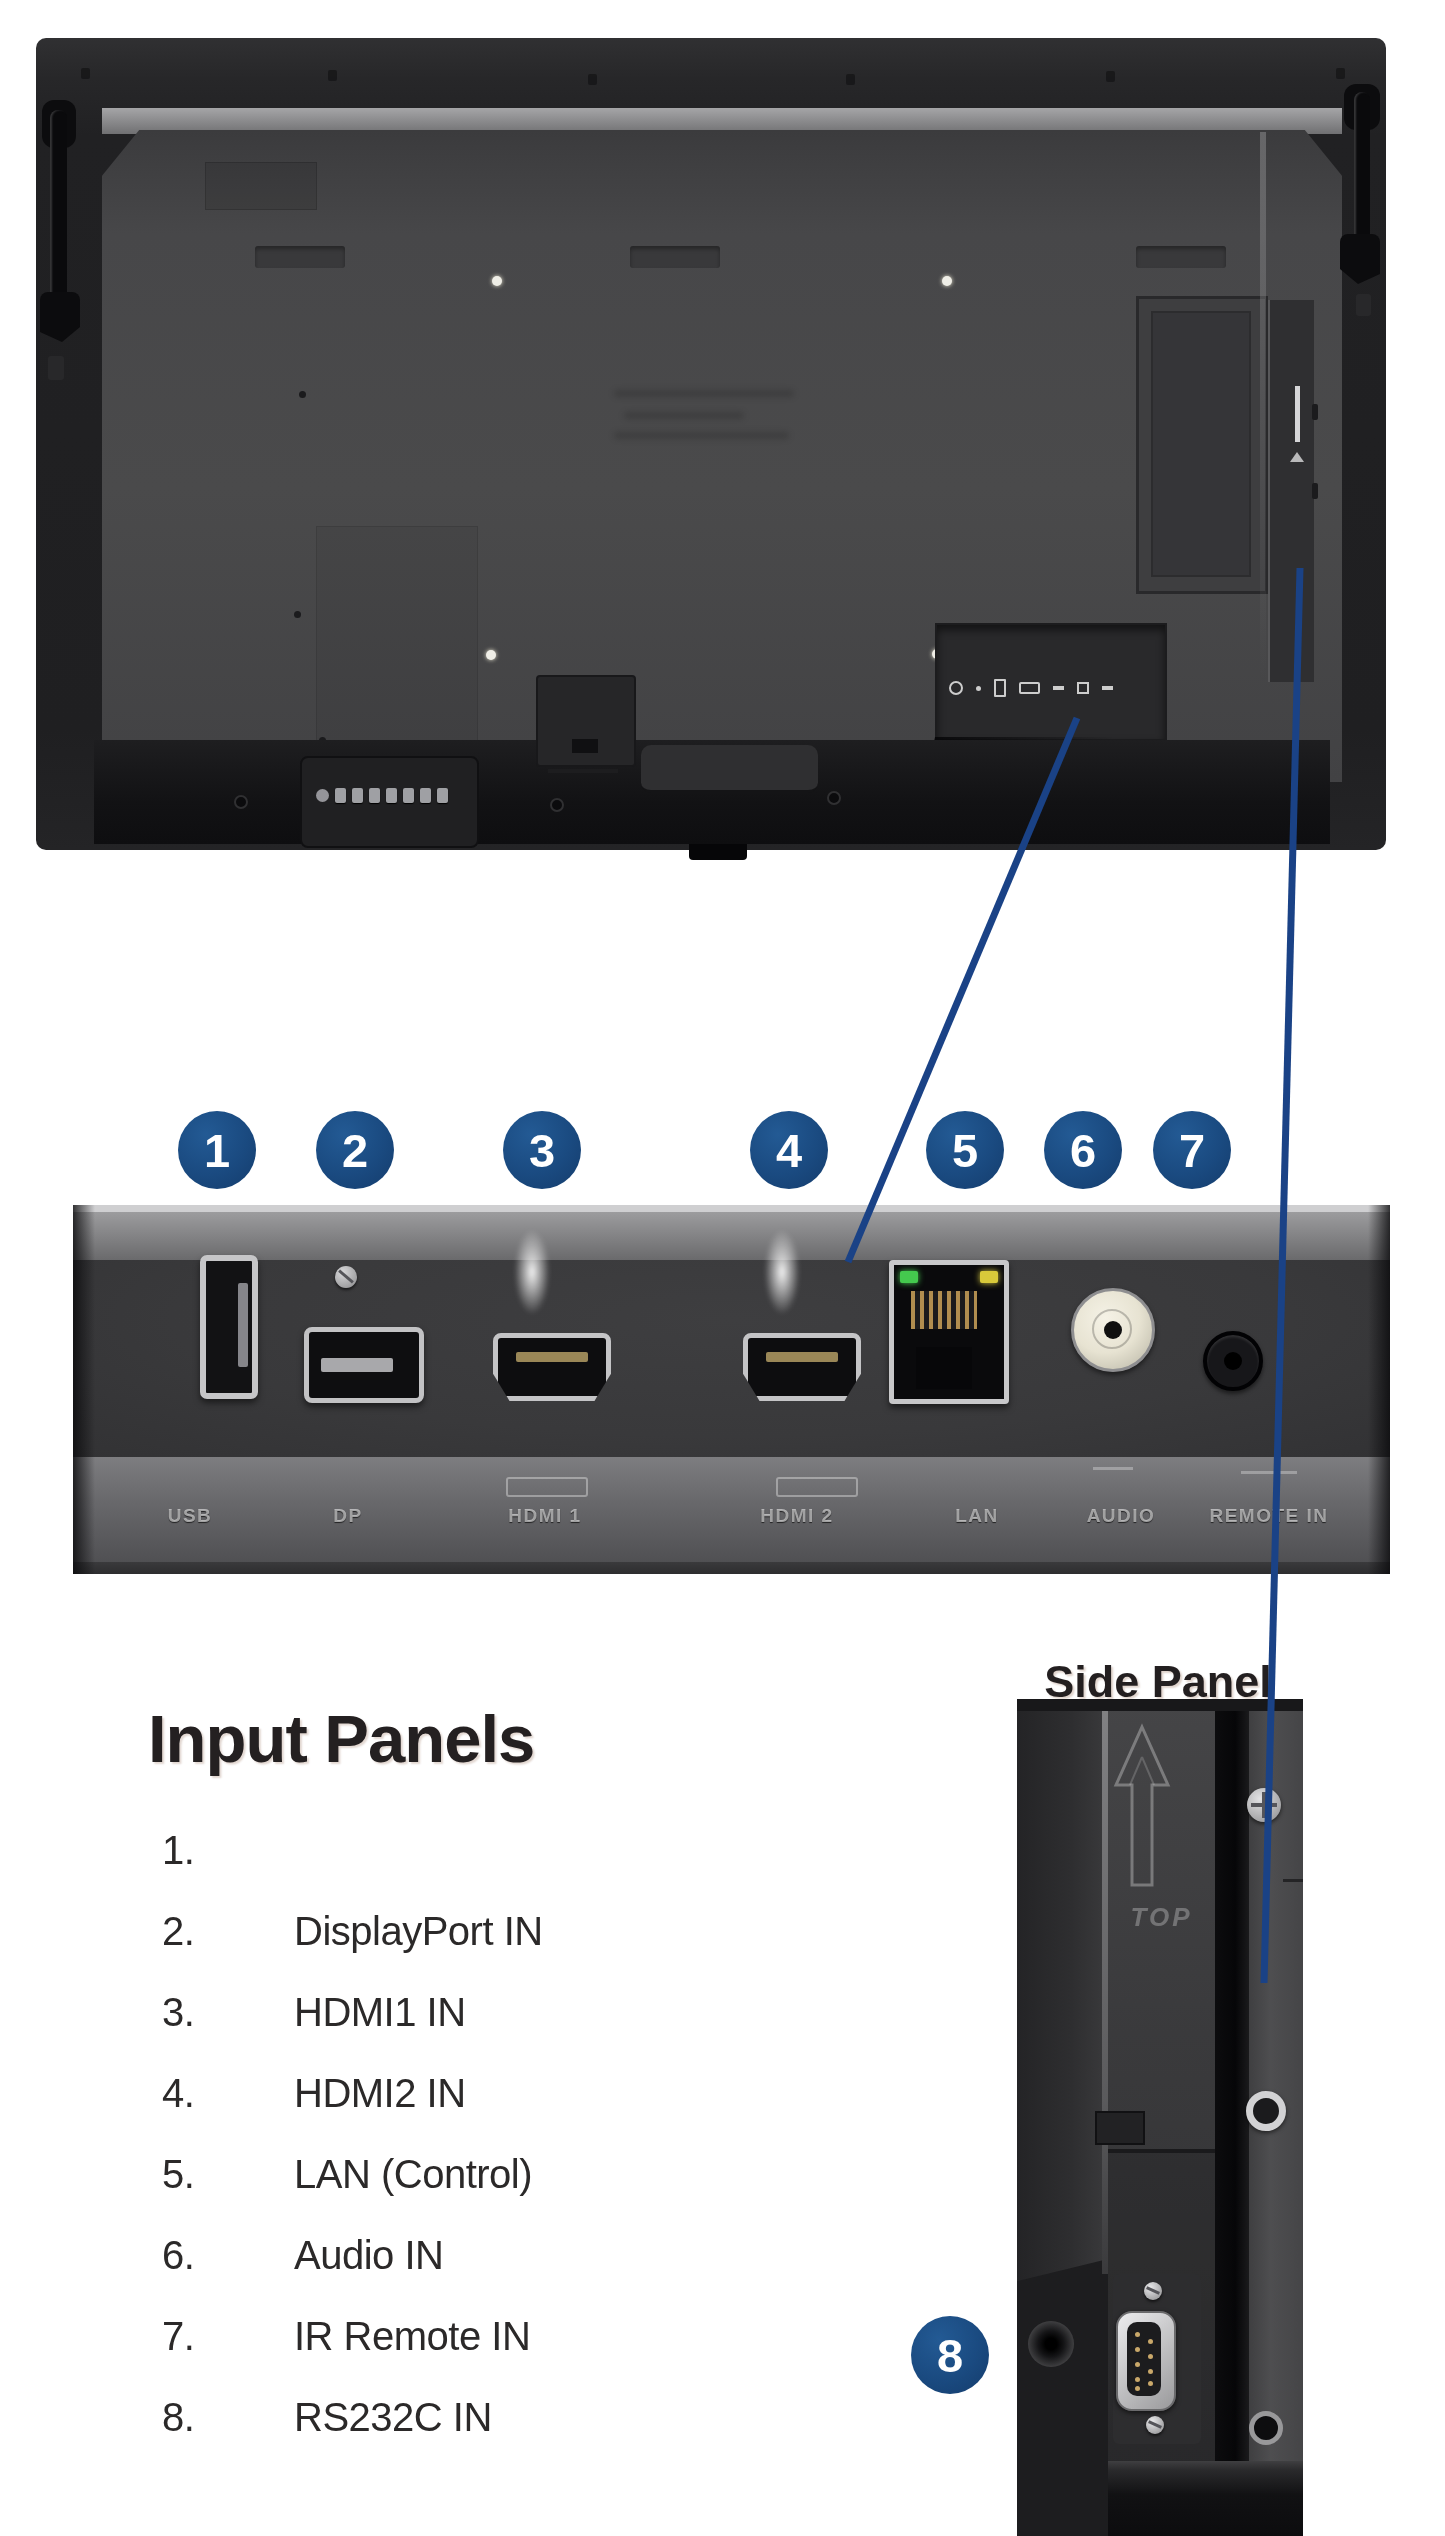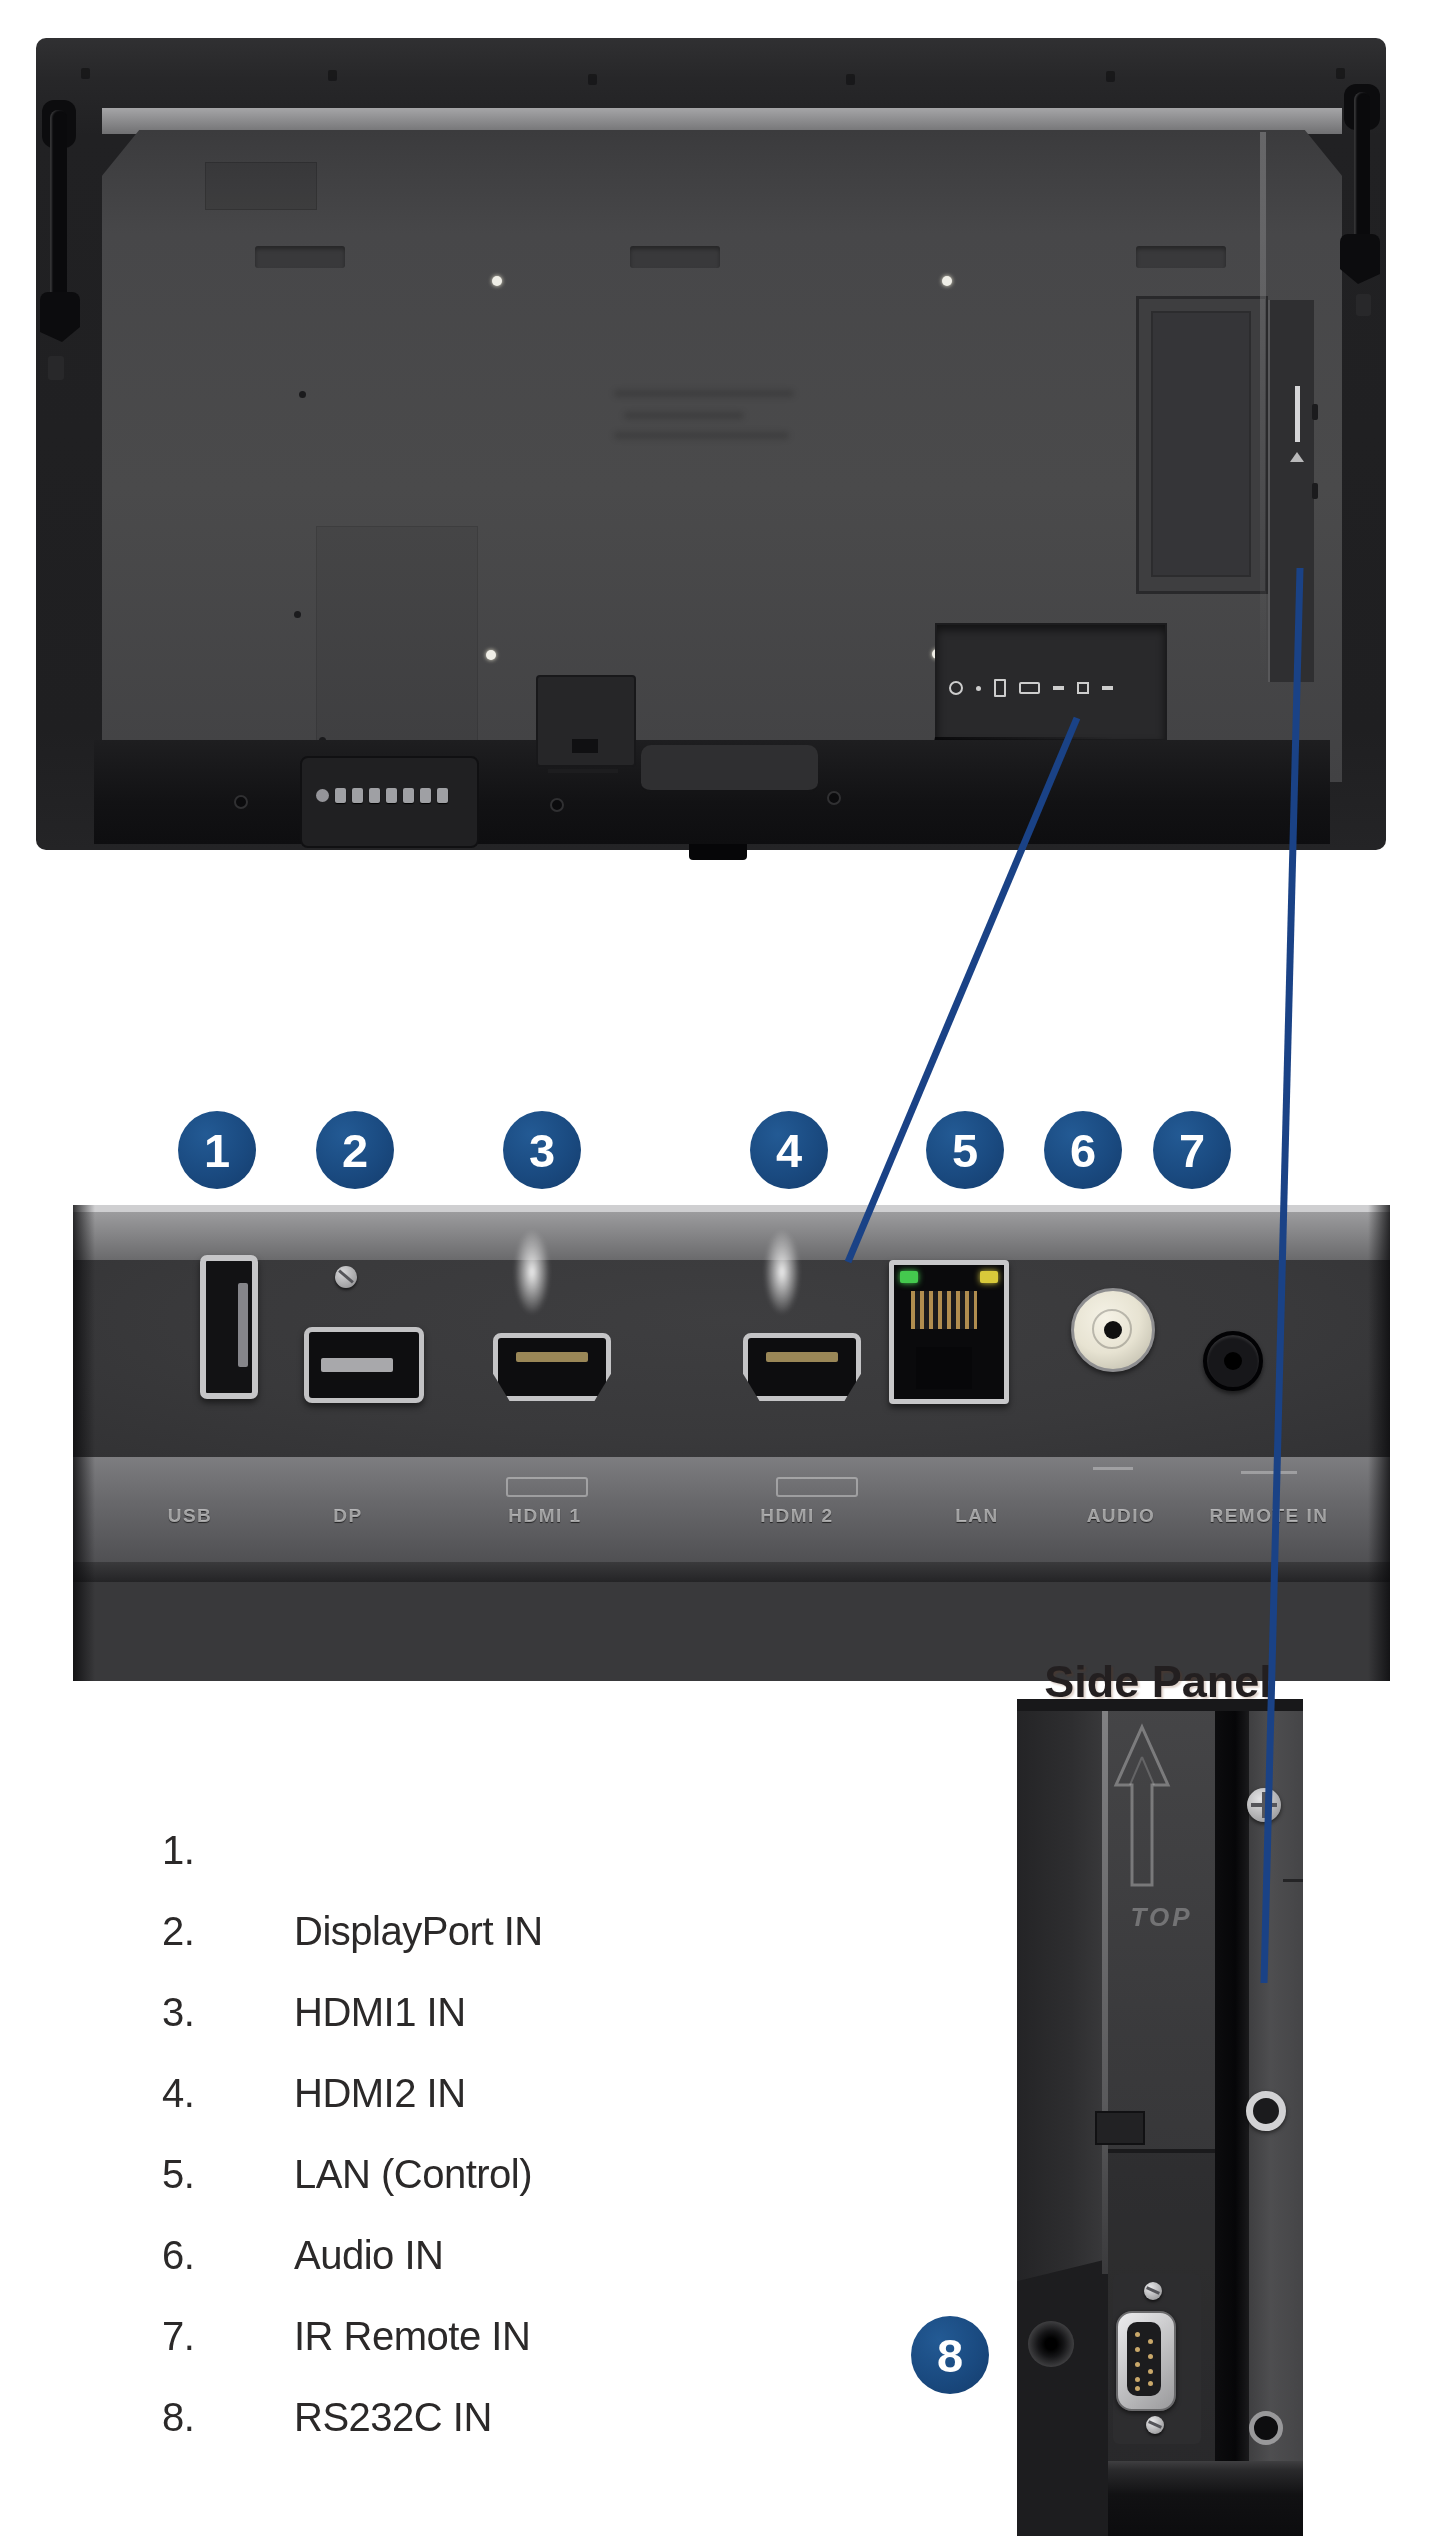--- a/index.html
+++ b/index.html
@@ -85,21 +85,21 @@
                 border-radius:10px;border-bottom:3px solid #141416;}
   .btn-strip{position:absolute;left:264px;top:718px;width:175px;height:88px;background:#202022;
              border:2px solid #101012;border-radius:8px;}
   .btn-row{position:absolute;left:14px;top:30px;display:flex;align-items:center;gap:6px;}
   .btn-round{width:13px;height:13px;border-radius:50%;background:#95959a;}
   .btn-rect{width:11px;height:15px;border-radius:2px;background:#9fa0a4;box-shadow:0 1px 1px #000;}
   .band-dot{position:absolute;width:10px;height:10px;border-radius:50%;background:#0b0b0d;border:2px solid #303032;}
   .foot-tab{position:absolute;left:653px;top:806px;width:58px;height:16px;background:#060608;border-radius:0 0 4px 4px;}
 
   
-  .bpanel{position:absolute;left:73px;top:1205px;width:1317px;height:476px;background:#39393b;overflow:hidden;}
+  .bpanel{position:absolute;left:73px;top:1205px;width:1317px;height:369px;background:#39393b;overflow:hidden;}
   .bp-topline{position:absolute;left:0;top:0;width:100%;height:7px;background:#cfcfd1;}
   .bp-upper{position:absolute;left:0;top:7px;width:100%;height:48px;background:linear-gradient(180deg,#9c9c9e,#6a6a6c);}
   .bp-face{position:absolute;left:0;top:55px;width:100%;height:197px;
            background:radial-gradient(ellipse at 50% 30%,#3e3e40 0%,#39393b 60%,#323234 100%);}
   .bp-lower{position:absolute;left:0;top:252px;width:100%;height:115px;
             background:linear-gradient(180deg,#7d7d80 0%,#6a6a6d 35%,#4c4c4f 100%);}
   .bp-lip{position:absolute;left:0;top:357px;width:100%;height:20px;background:linear-gradient(180deg,#3a3a3c,#242426);}
   .bp-edgeL{position:absolute;left:0;top:0;width:22px;height:100%;background:linear-gradient(90deg,rgba(10,10,12,.8),rgba(10,10,12,0));}
   .bp-edgeR{position:absolute;right:0;top:0;width:22px;height:100%;background:linear-gradient(270deg,rgba(10,10,12,.8),rgba(10,10,12,0));}
   .engraved{position:absolute;transform:translateX(-50%);color:rgba(238,238,238,.62);font-size:19px;
@@ -377,20 +377,21 @@
         <div class="pin" style="left:21px;top:59px;"></div>
       </div>
     </div>
     <div class="db9-screw" style="left:129px;top:717px;"></div>
 
     <div class="sp-floor"></div>
   </div>
 
   <div class="callout" style="left:911px;top:2316px;">8</div>
 
+  <div class="legend-heading">Input Panels</div>
 
   <div class="legend-row" style="top:1828px;">
     <span class="legend-num">1.</span>
   </div>
   <div class="legend-row" style="top:1909px;">
     <span class="legend-num">2.</span>
     <span class="legend-label">DisplayPort IN</span>
   </div>
   <div class="legend-row" style="top:1990px;">
     <span class="legend-num">3.</span>

